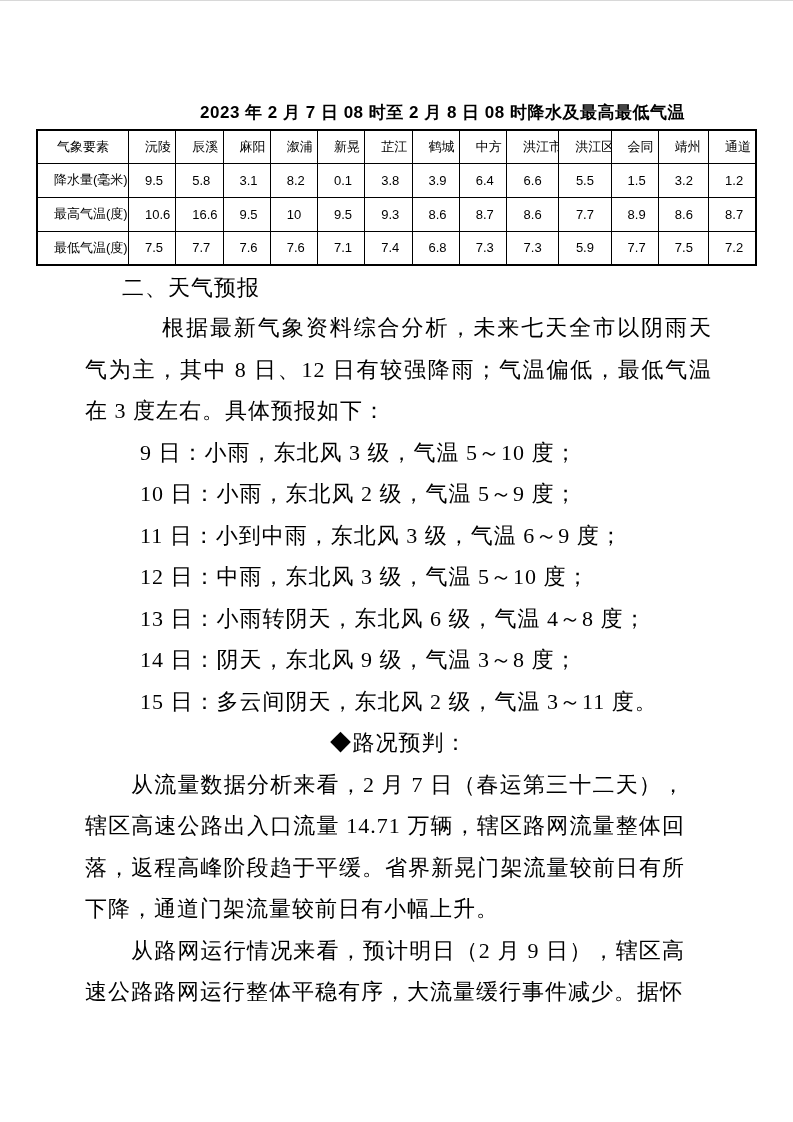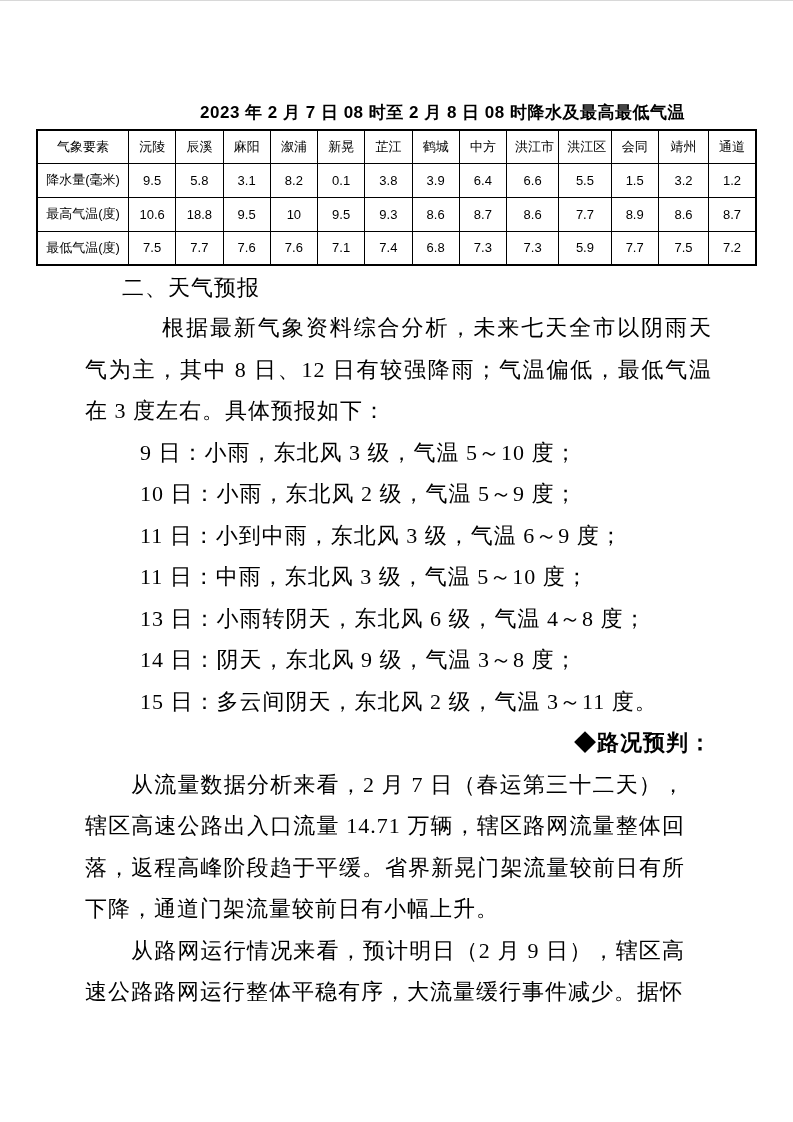--- a/index.html
+++ b/index.html
@@ -34,21 +34,21 @@
     table-layout: fixed;
     font-family: "Liberation Sans", sans-serif;
     font-size: 13px;
     border: 2px solid #000;
   }
   .weather-table th, .weather-table td {
     border: 1px solid #000;
     text-align: center;
     vertical-align: middle;
     font-weight: normal;
-    padding: 0 8px;
+    padding: 0 16px;
     overflow: hidden;
     white-space: nowrap;
   }
   .weather-table thead tr { height: 33px; }
   .weather-table tbody tr { height: 34px; }
   .content {
     position: absolute;
     top: 272px; left: 85px;
     width: 627px;
     font-size: 22px;
@@ -63,22 +63,22 @@
     font-size: 22px;
     font-weight: normal;
     line-height: 30px;
     text-align: left;
   }
   .intro { text-indent: 77px; }
   .daily { margin-left: 55px; text-align: left; }
   .road-heading {
     margin-left: 70px;
     font-family: "Liberation Sans", sans-serif;
-    font-weight: bold;
-    text-align: right;
+    font-weight: normal;
+    text-align: center;
   }
   .road-para {
     margin-left: 27px;
     width: 600px;
     text-indent: 46px;
   }
   .lead {
     font-family: "Liberation Sans", sans-serif;
     font-weight: normal;
   }
@@ -138,21 +138,21 @@
         <td>6.4</td>
         <td>6.6</td>
         <td>5.5</td>
         <td>1.5</td>
         <td>3.2</td>
         <td>1.2</td>
       </tr>
       <tr>
         <td>最高气温(度)</td>
         <td>10.6</td>
-        <td>18.8</td>
+        <td>16.6</td>
         <td>9.5</td>
         <td>10</td>
         <td>9.5</td>
         <td>9.3</td>
         <td>8.6</td>
         <td>8.7</td>
         <td>8.6</td>
         <td>7.7</td>
         <td>8.9</td>
         <td>8.6</td>
@@ -179,21 +179,21 @@
 
   <div class="content">
     <h2 class="section-heading">二、天气预报</h2>
 
     <p class="intro">根据最新气象资料综合分析，未来七天全市以阴雨天气为主，其中 8 日、12 日有较强降雨；气温偏低，最低气温在 3 度左右。具体预报如下：</p>
 
     <div class="daily">
       <p>9 日：小雨，东北风 3 级，气温 5～10 度；</p>
       <p>10 日：小雨，东北风 2 级，气温 5～9 度；</p>
       <p>11 日：小到中雨，东北风 3 级，气温 6～9 度；</p>
-      <p>11 日：中雨，东北风 3 级，气温 5～10 度；</p>
+      <p>12 日：中雨，东北风 3 级，气温 5～10 度；</p>
       <p>13 日：小雨转阴天，东北风 6 级，气温 4～8 度；</p>
       <p>14 日：阴天，东北风 9 级，气温 3～8 度；</p>
       <p>15 日：多云间阴天，东北风 2 级，气温 3～11 度。</p>
     </div>
 
     <p class="road-heading">◆路况预判：</p>
 
     <p class="road-para"><span class="lead">从流量数据分析来看，</span><span>2 月 7 日（春运第三十二天），辖区高速公路出入口流量 14.71 万辆，辖区路网流量整体回落，返程高峰阶段趋于平缓。省界新晃门架流量较前日有所下降，通道门架流量较前日有小幅上升。</span></p>
 
     <p class="road-para"><span class="lead">从路网运行情况来看，</span><span>预计明日（2 月 9 日），辖区高速公路路网运行整体平稳有序，大流量缓行事件减少。据怀</span></p>

